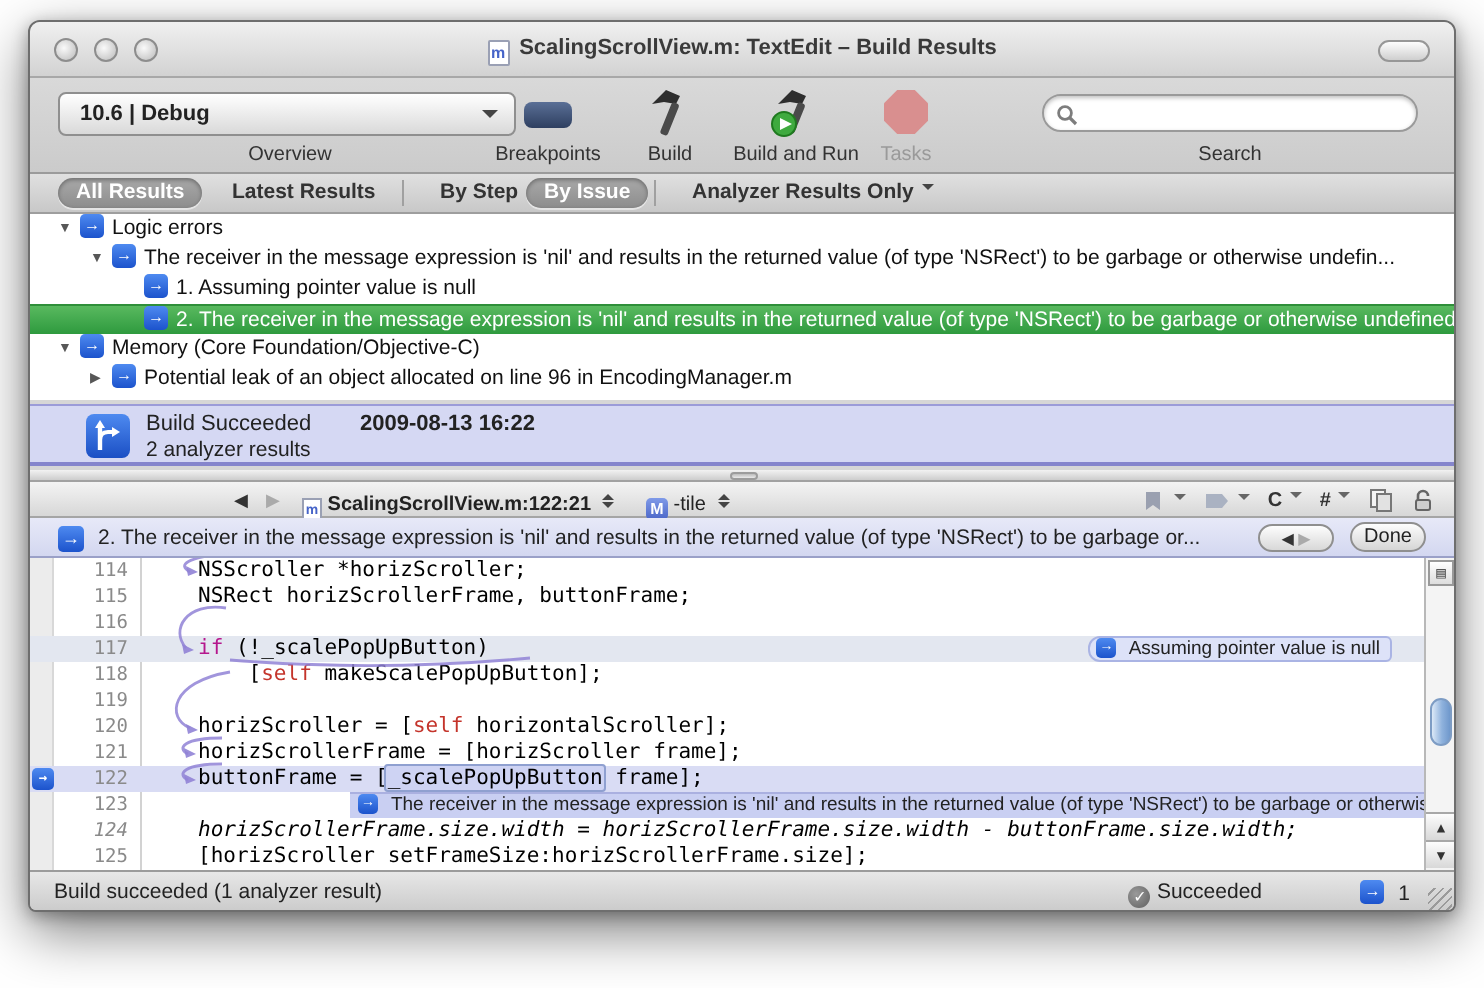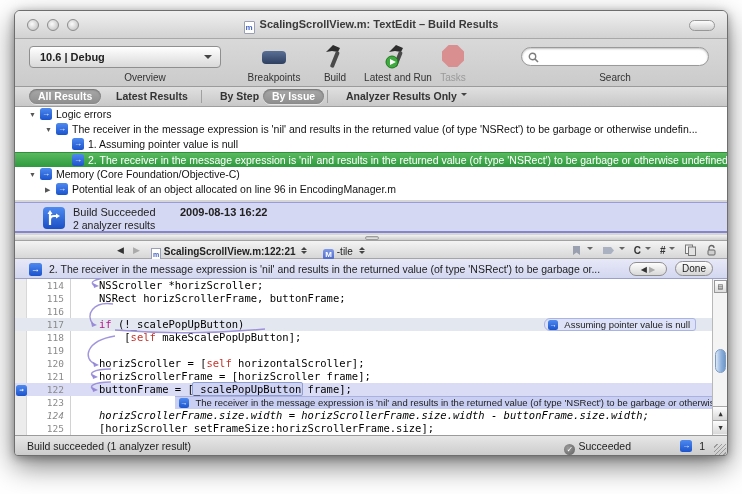--- a/index.html
+++ b/index.html
@@ -22,21 +22,21 @@
     border-radius:1px; font-size:8px; font-weight:bold; color:#4664c8; text-align:center; line-height:12px;
     vertical-align:-2px; margin-right:5px; }
   .pill { position:absolute; right:12px; top:9px; width:26px; height:11px; border-radius:6px;
     background:linear-gradient(#fdfdfd,#cfcfcf); border:1px solid #979797; }
 
   
   .toolbar { position:absolute; left:0; top:28px; width:100%; height:48px;
     background:linear-gradient(#d9d9d9,#cbcbcb); border-bottom:1px solid #9b9b9b; }
   .tb-label { position:absolute; font-size:10px; color:#333; text-align:center; }
   .tb-label.dim { color:#9a9a9a; }
-  .popup { position:absolute; left:14px; top:7px; width:192px; height:22px;
+  .popup { position:absolute; left:14px; top:7px; width:229px; height:22px;
     background:linear-gradient(#ffffff,#d9d9d9); border:1px solid #8f8f8f; border-radius:4px;
     font-size:11px; font-weight:bold; color:#222; line-height:20px; padding-left:10px; }
   .popup .pu-arrow { position:absolute; right:8px; top:8px; width:0; height:0;
     border:4px solid transparent; border-top-color:#444; }
   .bp-ico { position:absolute; width:24px; height:13px; background:linear-gradient(#5a6f96,#2e3f60);
     border-radius:4px; }
   .tasks-ico { position:absolute; width:22px; height:22px; background:#d98f8f;
     clip-path:polygon(30% 0,70% 0,100% 30%,100% 70%,70% 100%,30% 100%,0 70%,0 30%); }
   .searchbox { position:absolute; left:506px; top:8px; width:188px; height:19px; border-radius:10px;
     background:#fff; border:1px solid #9a9a9a; box-shadow:inset 0 1px 2px rgba(0,0,0,.25); }
@@ -175,21 +175,21 @@
         <rect x="13" y="8" width="4" height="17" rx="1.5" transform="rotate(22 15 16)" fill="#4a4a4a"></rect>
       </svg>
       <div class="tb-label" style="left:300px;top:33px;width:40px">Build</div>
 
       <svg class="abs" style="left:366px;top:4px" width="32" height="28" viewBox="0 0 32 28">
         <path d="M8 9 L15 2 L22 5 L20 9 L14 8 Z" fill="#2e2e2e"></path>
         <rect x="15" y="8" width="4" height="16" rx="1.5" transform="rotate(22 17 16)" fill="#4a4a4a"></rect>
         <circle cx="11" cy="19" r="6" fill="#3faa3f" stroke="#1f7a1f"></circle>
         <path d="M9 16 L15 19 L9 22 Z" fill="#fff"></path>
       </svg>
-      <div class="tb-label" style="left:340px;top:33px;width:86px">Latest and Run</div>
+      <div class="tb-label" style="left:340px;top:33px;width:86px">Build and Run</div>
 
       <div class="tasks-ico" style="left:427px;top:6px"></div>
       <div class="tb-label dim" style="left:414px;top:33px;width:48px">Tasks</div>
 
       <div class="searchbox">
         <svg style="position:absolute;left:6px;top:4px" width="11" height="11" viewBox="0 0 11 11">
           <circle cx="4.5" cy="4.5" r="3.2" fill="none" stroke="#7d7d7d" stroke-width="1.4"></circle>
           <line x1="7" y1="7" x2="10" y2="10" stroke="#7d7d7d" stroke-width="1.6"></line>
         </svg>
         <span style="position:absolute;left:22px;top:3px;font-size:11px;color:#333"></span>

